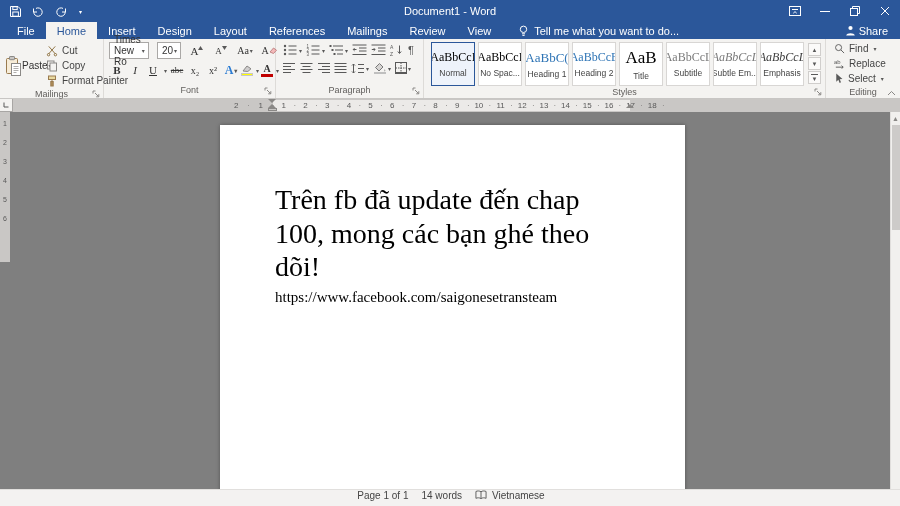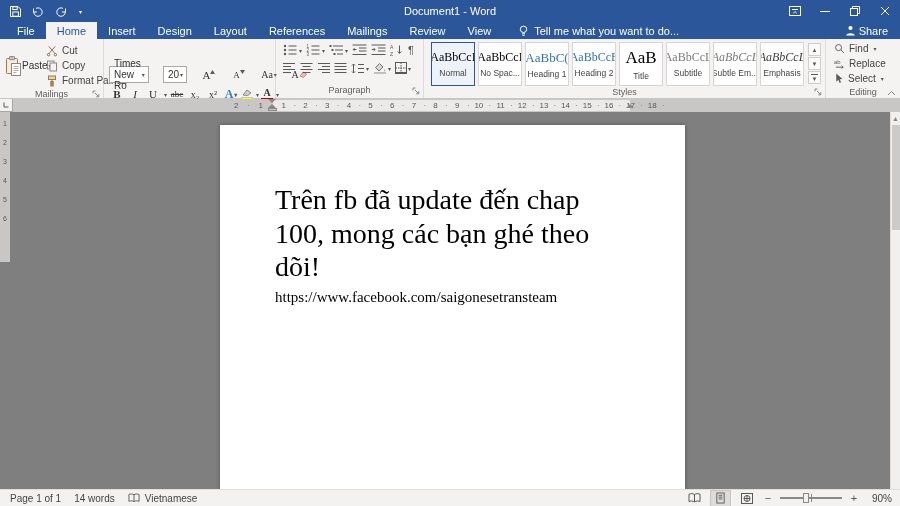--- a/index.html
+++ b/index.html
@@ -32,21 +32,21 @@
   .dd { font-size:6px; color:#595959; margin-left:1px; }
   .dd.w { color:#fff; }
 
   
   .g-clip .gbody { display:flex; gap:3px; padding:2px 2px 0 4px; }
   .paste-btn { width:37px; display:flex; flex-direction:row; align-items:center; font-size:10px; color:#333; padding-top:2px; }
   .clip-col { display:flex; flex-direction:column; margin-top:2px; }
   .small-btn { display:flex; align-items:center; gap:4px; height:15px; font-size:10px; color:#444; padding:0 2px; white-space:nowrap; }
 
   
-  .font-row1 { display:flex; align-items:center; gap:14px; padding:3px 2px 0 5px;margin-top:24px; }
+  .font-row1 { display:flex; align-items:center; gap:8px; padding:3px 2px 0 5px; }
   .font-row2 { display:flex; align-items:center; gap:2px; padding:3px 2px 0 5px; }
   .combo { border:1px solid #aaa8a6; background:#fff; height:17px; display:flex; align-items:center;
            justify-content:space-between; font-size:10px; color:#333; padding:0 3px 0 4px; }
   .combo-name { width:76px; }
   .combo-size { width:28px; }
   .tbtn { min-width:16px; height:16px; display:flex; align-items:center; justify-content:center;
           font-size:11px; color:#333; font-family:"Liberation Serif", serif; }
   .bold { font-weight:bold; }
   .ital { font-style:italic; }
   .und { text-decoration:underline; }
@@ -109,21 +109,21 @@
   .doc-text { margin:58px 0 0 55px; width:332px; font-family:"Liberation Serif","DejaVu Serif",serif;
               font-size:28px; line-height:1.2; color:#000; }
   .doc-link { margin:5px 0 0 55px; font-family:"Liberation Serif","DejaVu Serif",serif; font-size:15px; color:#000; }
   .scrollbar { position:absolute; right:0; top:0; bottom:0; width:10px; background:#f1f0ee; border-left:1px solid #e0dedc; }
   .scroll-up { height:12px; display:flex; align-items:center; justify-content:center; font-size:7px; color:#8a8886; }
   .scroll-thumb { position:absolute; top:13px; left:1px; width:8px; height:105px; background:#cdcbc9; }
 
   
   .statusbar { position:absolute; left:0; right:0; bottom:0; height:17px; background:#f3f2f1;
                border-top:1px solid #e1dfdd; display:flex; align-items:center; gap:13px;
-               padding:0 8px 0 10px; font-size:10px; color:#444; }
+               padding:0 8px 0 10px; font-size:10px; color:#444;flex-direction:column; }
   .sb-left { display:flex; align-items:center; gap:13px; }
   .sb-lang { display:flex; align-items:flex-start; gap:5px; }
   .sb-right { margin-left:auto; display:flex; align-items:center; gap:7px; }
   .vm { width:19px; height:15px; display:flex; align-items:center; justify-content:center; }
   .vm.selected { background:#dedcda; outline:1px solid #c8c6c4; }
   .zoom-minus, .zoom-plus { font-size:11px; color:#555; width:10px; text-align:center; }
   .zoom-track { width:62px; height:2px; background:#8a8886; position:relative; }
   .zoom-notch { position:absolute; left:50%; top:-3px; width:1px; height:8px; background:#8a8886; }
   .zoom-thumb { position:absolute; left:42%; top:-4px; width:6px; height:10px; background:#f3f2f1;
                 border:1px solid #8a8886; transform:translateX(-50%); }

